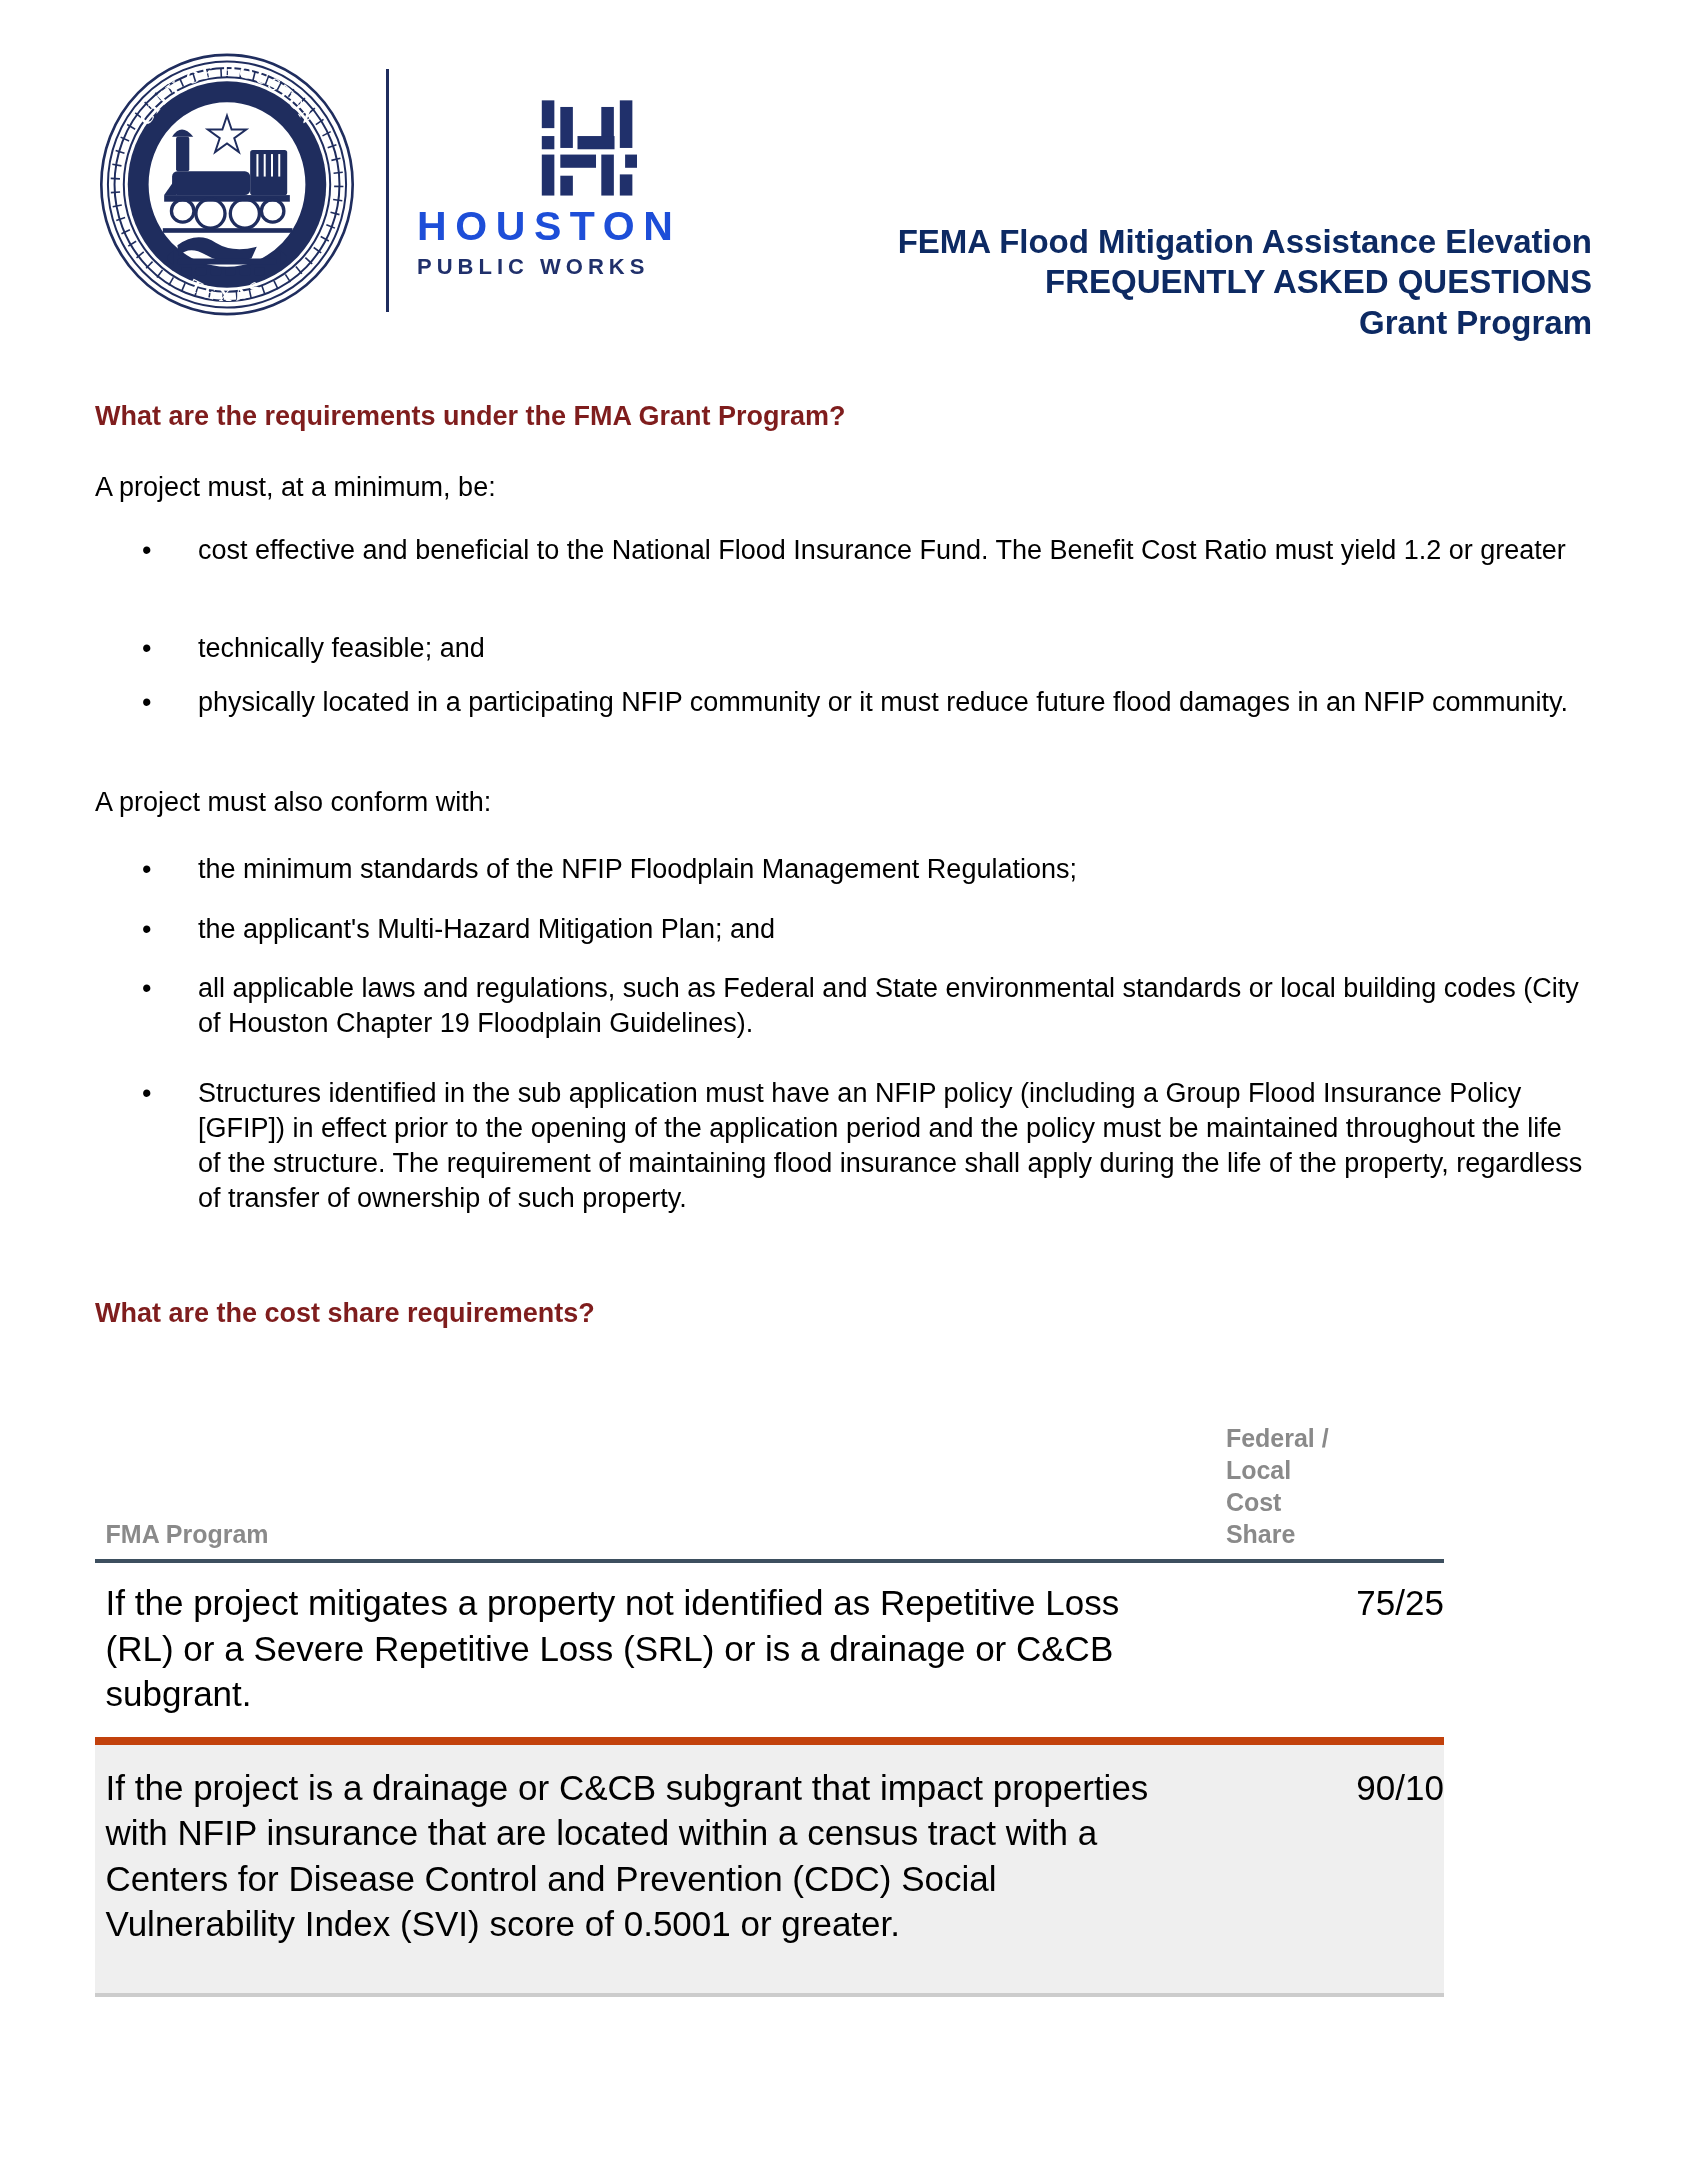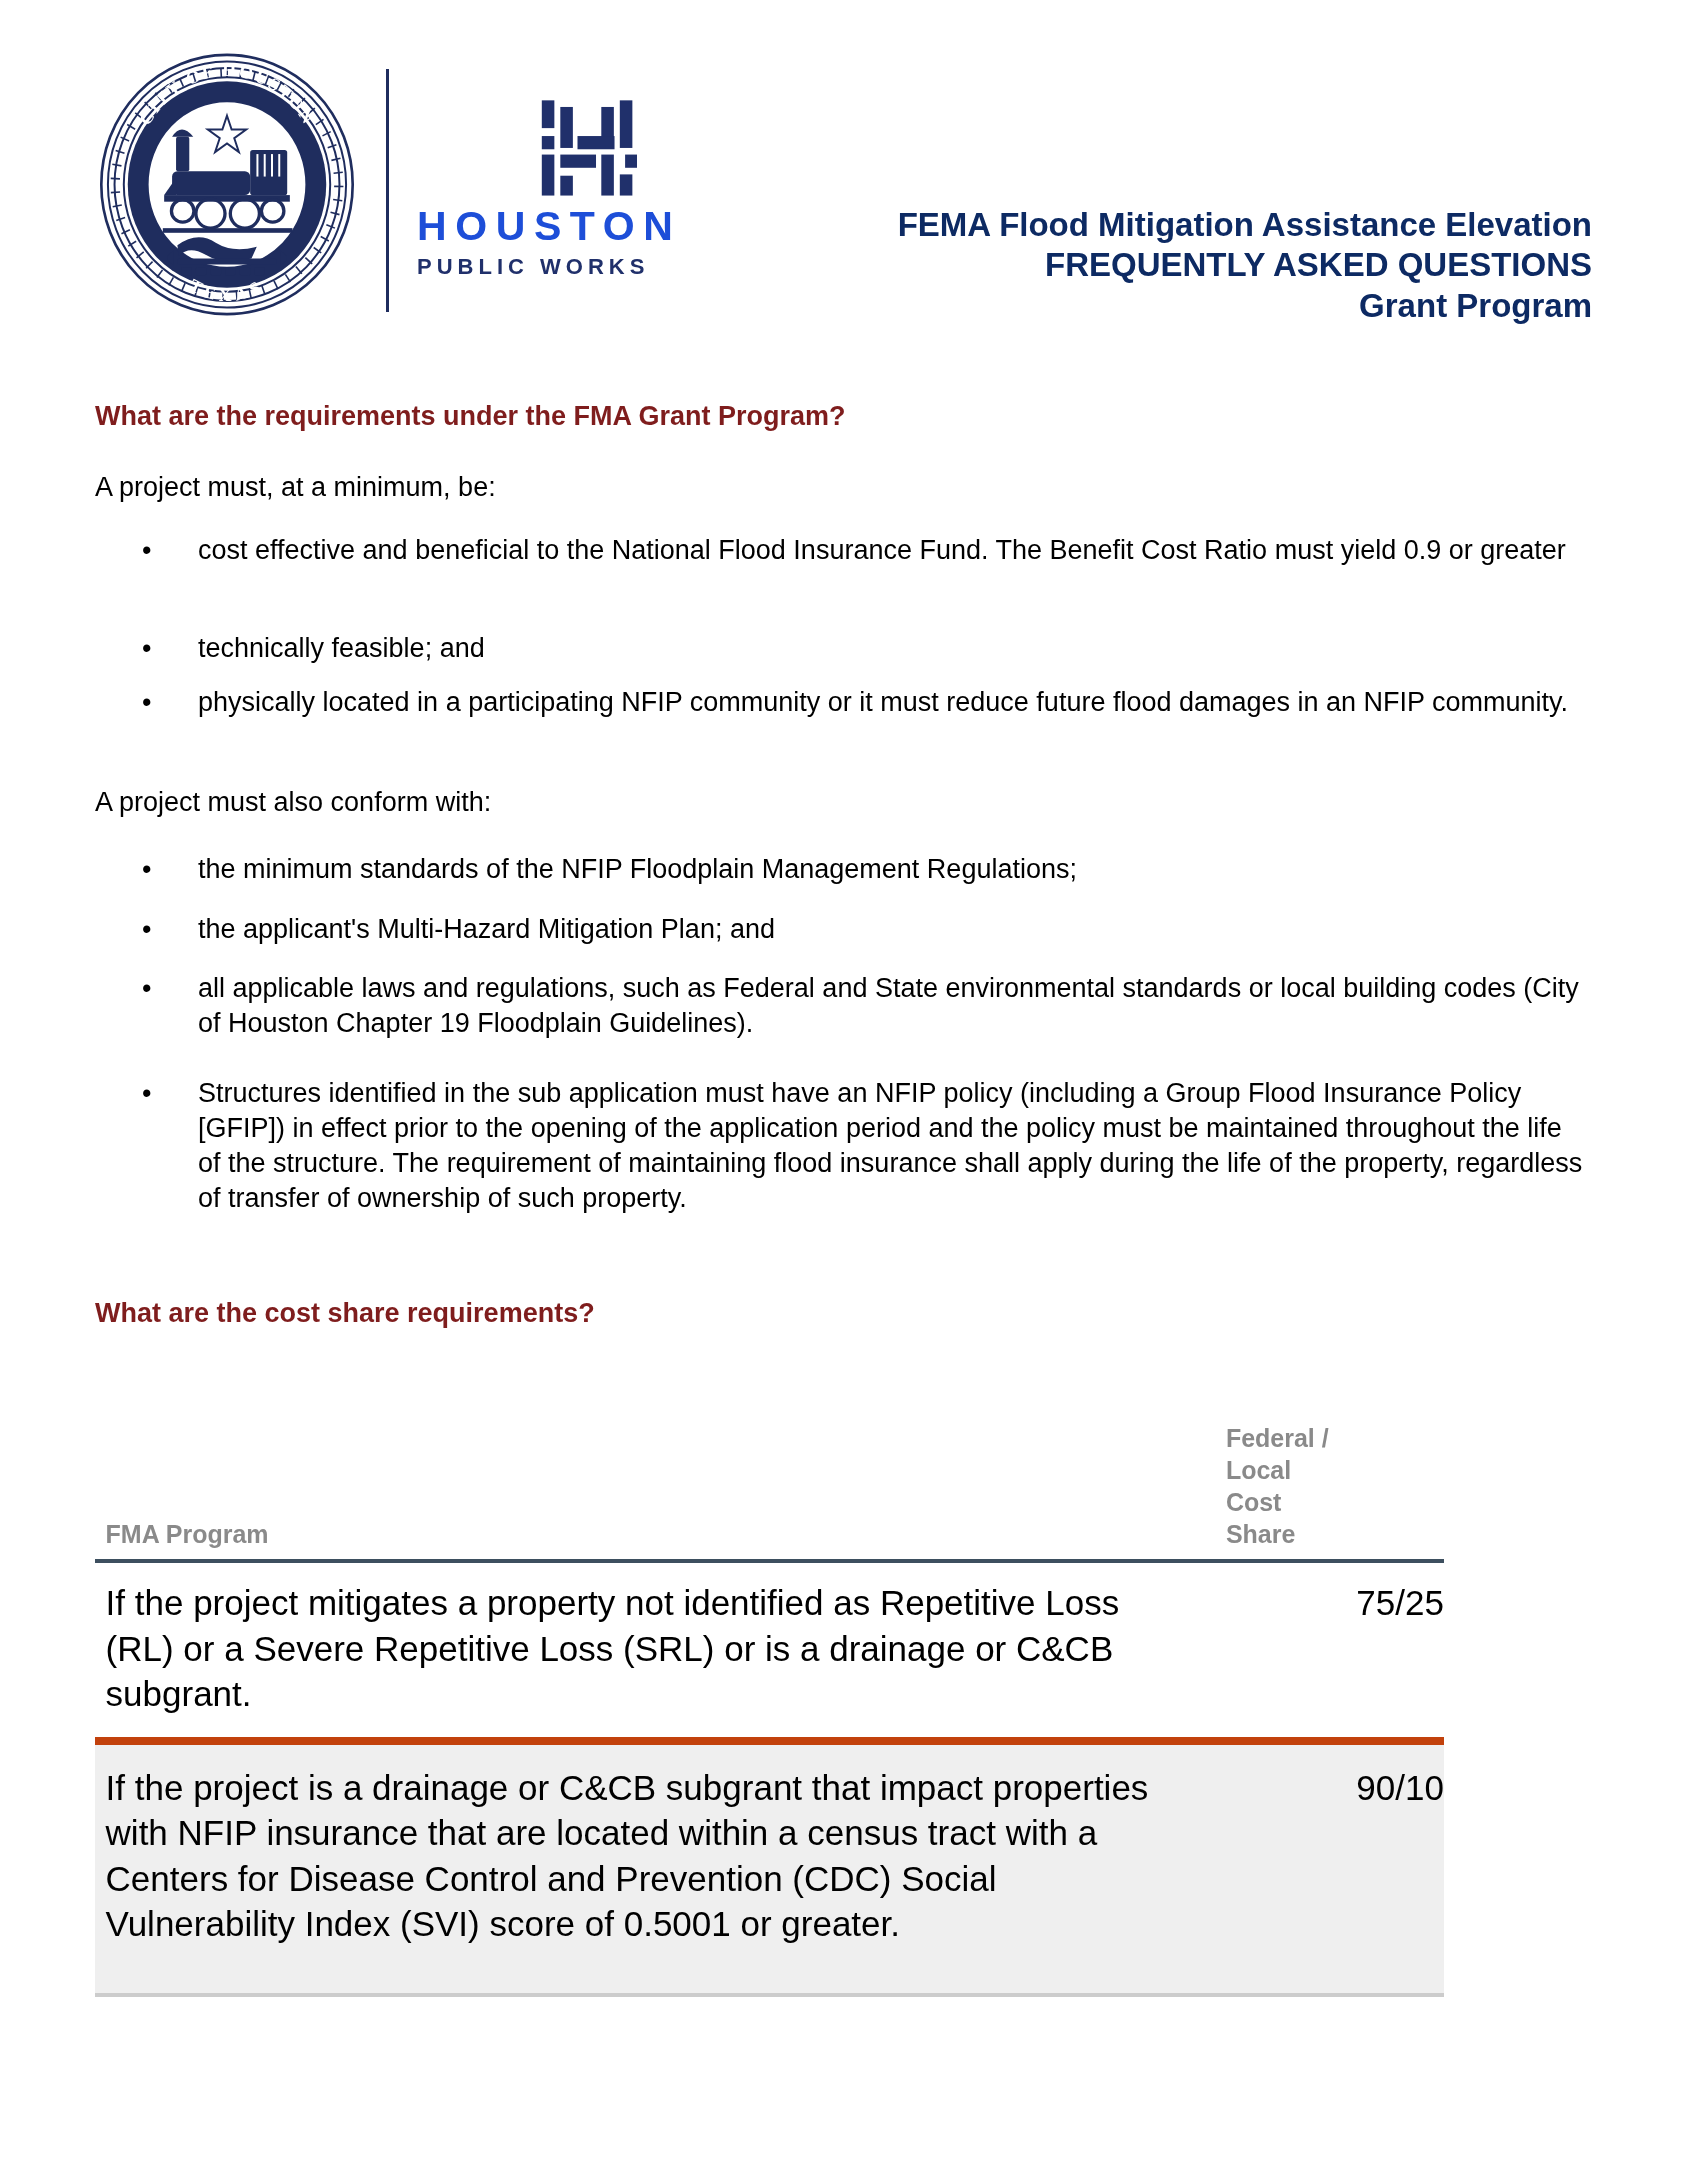--- a/index.html
+++ b/index.html
@@ -77,21 +77,21 @@
     font-weight: bold;
     letter-spacing: 5px;
     color: #20306b;
     line-height: 1.0;
     white-space: nowrap;
   }
 
   .title-block {
     position: absolute;
     right: 95px;
-    top: 205px;
+    top: 222px;
     width: 867px;
     text-align: right;
     color: #0d2a63;
     font-size: 33px;
     font-weight: bold;
     line-height: 1.22;
   }
   .title-line { display: block; white-space: nowrap; }
 
   
@@ -366,21 +366,21 @@
 </div>
 
 <div class="content">
 
   <div class="q-heading" style="top:400px;">What are the requirements under the FMA Grant Program?</div>
 
   <div class="para" style="top:471px;">A project must, at a minimum, be:</div>
 
   <div class="bullet-item" style="top:533px;">
     <span class="bullet-dot">•</span>
-    <span class="bullet-text">cost effective and beneficial to the National Flood Insurance Fund. The Benefit Cost Ratio must yield 0.9 or greater</span>
+    <span class="bullet-text">cost effective and beneficial to the National Flood Insurance Fund. The Benefit Cost Ratio must yield 1.2 or greater</span>
   </div>
 
   <div class="bullet-item" style="top:631px;">
     <span class="bullet-dot">•</span>
     <span class="bullet-text">technically feasible; and</span>
   </div>
 
   <div class="bullet-item" style="top:685px;">
     <span class="bullet-dot">•</span>
     <span class="bullet-text">physically located in a participating NFIP community or it must reduce future flood damages in an NFIP community.</span>

